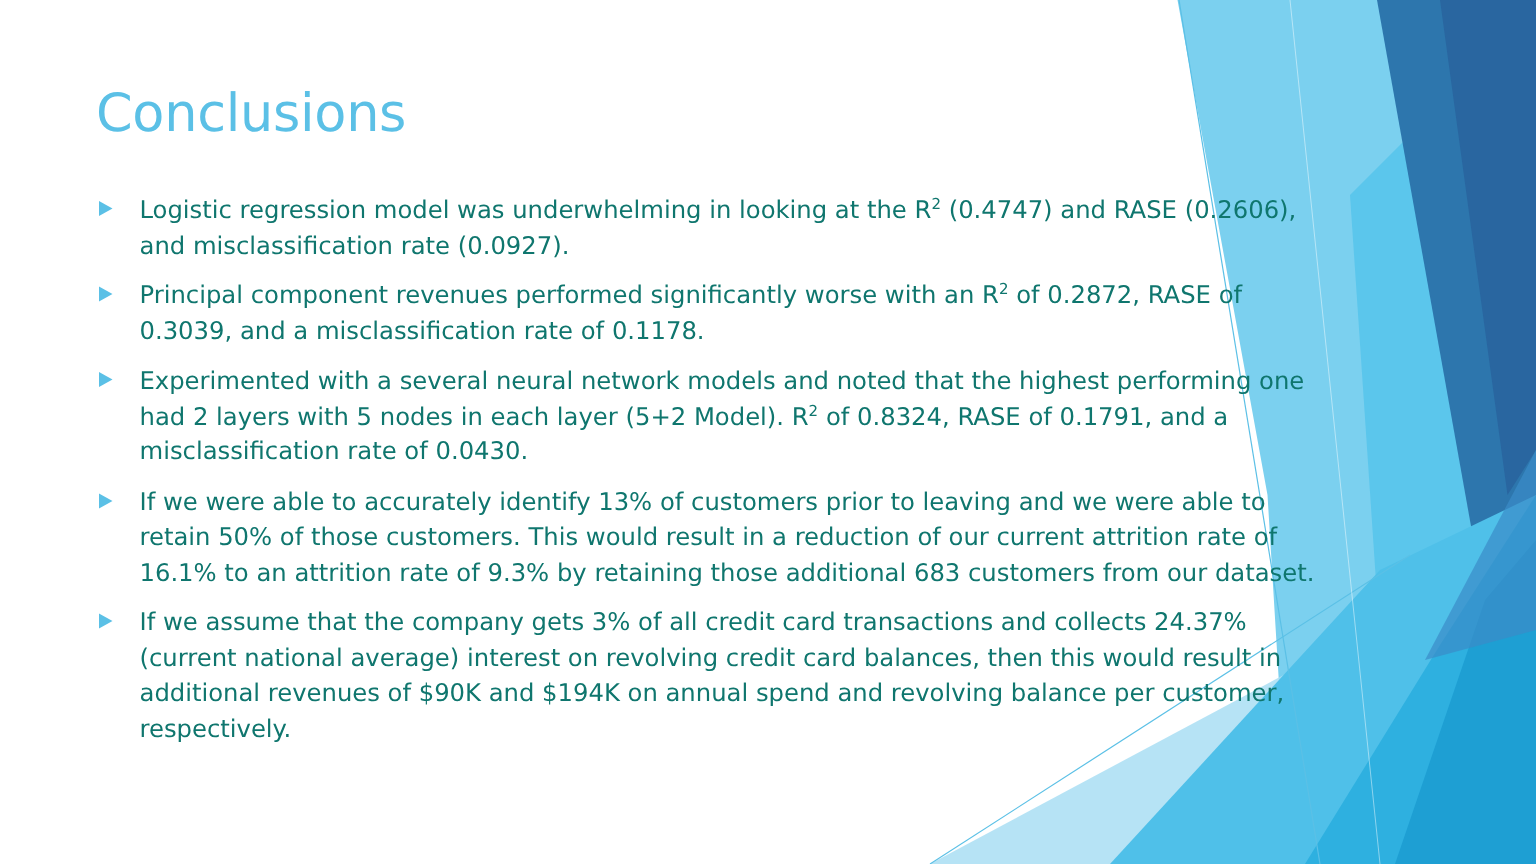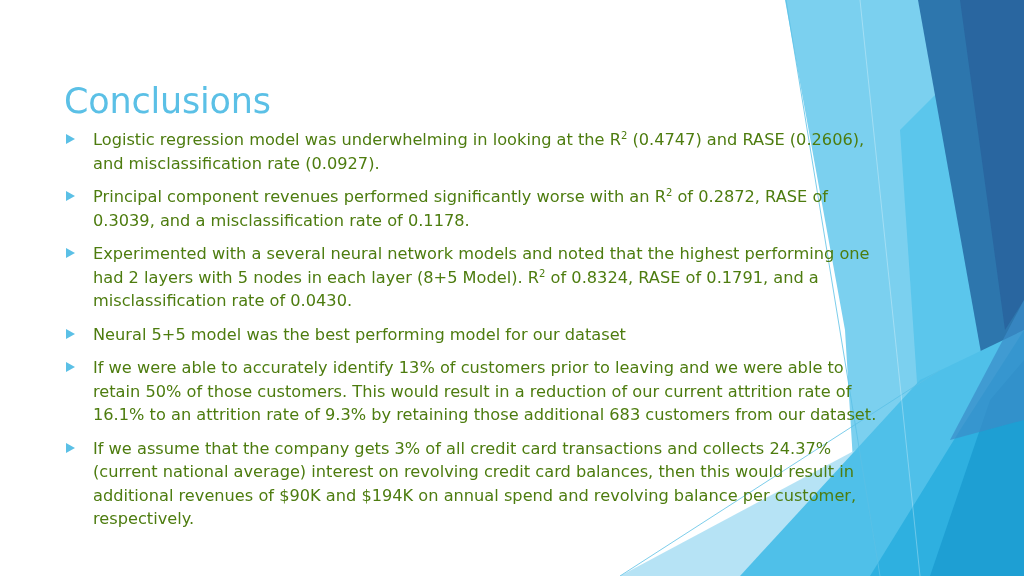--- a/index.html
+++ b/index.html
@@ -1,23 +1,23 @@
 <!DOCTYPE html>
 <html><head>
 <meta charset="utf-8">
 <style>
   html, body { margin:0; padding:0; }
   body { width:1024px; height:576px; overflow:hidden; background:#ffffff; position:relative;
          font-family:"DejaVu Sans", sans-serif; }
   .slide { position:absolute; left:0; top:0; width:1024px; height:576px; background:#ffffff; overflow:hidden; }
   .deco { position:absolute; left:0; top:0; width:1024px; height:576px; }
   .title { position:absolute; left:64px; top:56px; font-size:35px; color:#5bc0e6; letter-spacing:-0.2px;
-           font-family:"DejaVu Sans", sans-serif;margin-top:25px; }
+           font-family:"DejaVu Sans", sans-serif; }
   .bullets { position:absolute; left:64px; top:128px; width:820px; margin:0; padding:0; list-style:none; }
-  .bullet { position:relative; padding-left:29px; font-size:16.2px; line-height:23.5px; color:#4d7c0f;
+  .bullet { position:relative; padding-left:29px; font-size:16.2px; line-height:23.5px; color:#0f766e;
             margin-bottom:10px; }
   .bullet .arrow { position:absolute; left:2px; top:6px; width:0; height:0;
                    border-top:5.5px solid transparent; border-bottom:5.5px solid transparent;
                    border-left:9px solid #5bc0e6; }
   sup { font-size:10px; line-height:0; vertical-align:6px; }
 </style>
 </head>
 <body>
 
 <div class="slide">
@@ -50,25 +50,21 @@
     <li class="bullet">
       <span class="arrow"></span>
       <span>Logistic regression model was underwhelming in looking at the R</span><sup>2</sup><span> (0.4747) and RASE (0.2606), and misclassification rate (0.0927).</span>
     </li>
     <li class="bullet">
       <span class="arrow"></span>
       <span>Principal component revenues performed significantly worse with an R</span><sup>2</sup><span> of 0.2872, RASE of 0.3039, and a misclassification rate of 0.1178.</span>
     </li>
     <li class="bullet">
       <span class="arrow"></span>
-      <span>Experimented with a several neural network models and noted that the highest performing one had 2 layers with 5 nodes in each layer (8+5 Model). R</span><sup>2</sup><span> of 0.8324, RASE of 0.1791, and a misclassification rate of 0.0430.</span>
-    </li>
-    <li class="bullet">
-      <span class="arrow"></span>
-      <span>Neural 5+5 model was the best performing model for our dataset</span>
+      <span>Experimented with a several neural network models and noted that the highest performing one had 2 layers with 5 nodes in each layer (5+2 Model). R</span><sup>2</sup><span> of 0.8324, RASE of 0.1791, and a misclassification rate of 0.0430.</span>
     </li>
     <li class="bullet">
       <span class="arrow"></span>
       <span>If we were able to accurately identify 13% of customers prior to leaving and we were able to retain 50% of those customers. This would result in a reduction of our current attrition rate of 16.1% to an attrition rate of 9.3% by retaining those additional 683 customers from our dataset.</span>
     </li>
     <li class="bullet">
       <span class="arrow"></span>
       <span>If we assume that the company gets 3% of all credit card transactions and collects 24.37% (current national average) interest on revolving credit card balances, then this would result in additional revenues of $90K and $194K on annual spend and revolving balance per customer, respectively.</span>
     </li>
   </ul>

